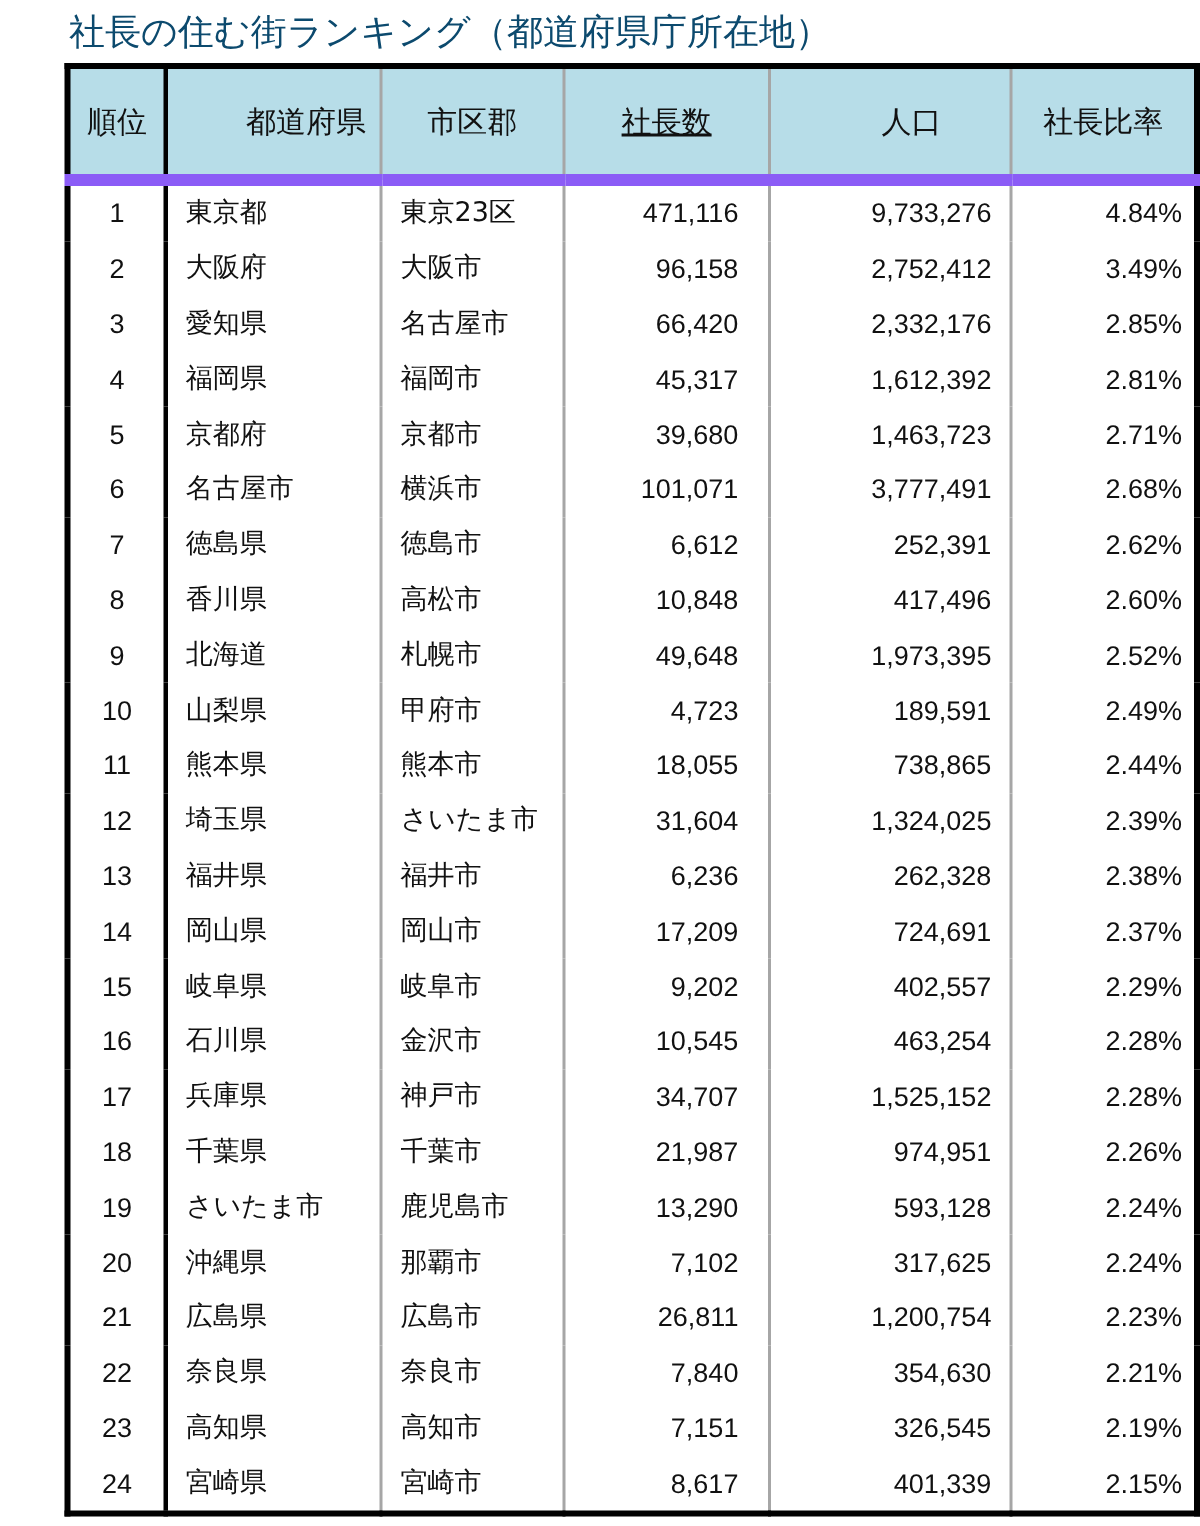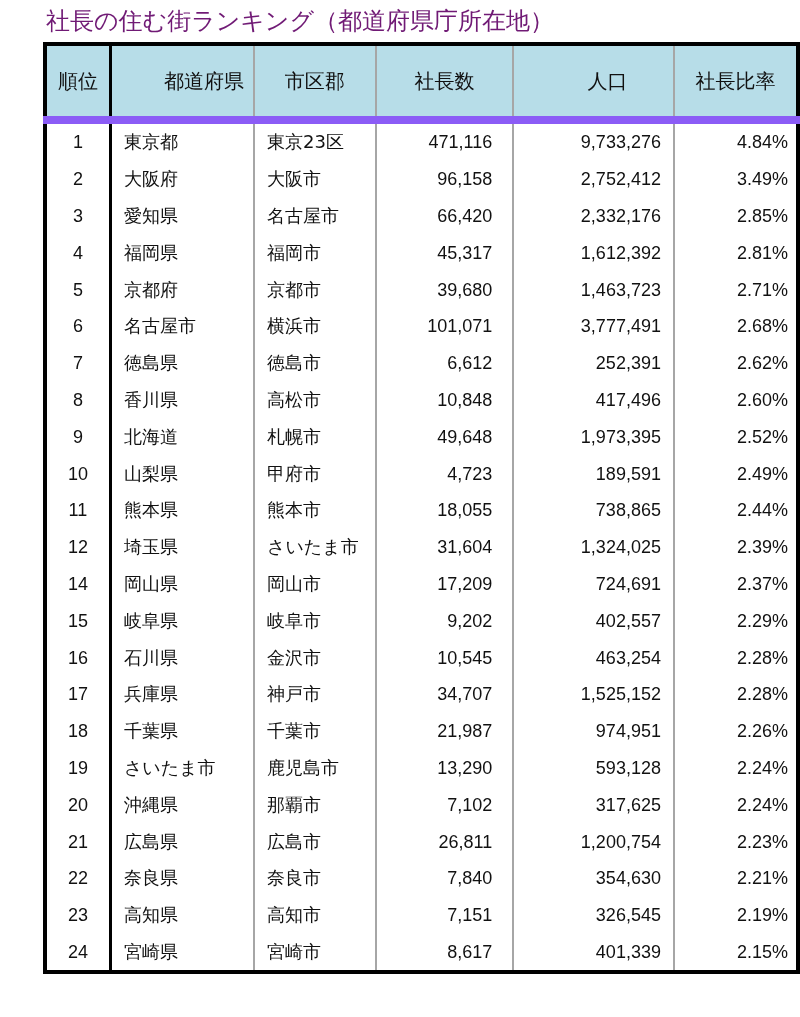--- a/index.html
+++ b/index.html
@@ -1,36 +1,36 @@
 <!DOCTYPE html>
 <html><head>
   <meta charset="utf-8">
   <style>
     html, body { margin: 0; padding: 0; background: #ffffff; }
     body { width: 800px; height: 1017px; position: relative; overflow: hidden;
            font-family: "DejaVu Sans", "Liberation Sans", sans-serif; color: #111; }
     .title { position: absolute; left: 46px; top: 6px; font-size: 24px; line-height: 30px;
-             letter-spacing: 0px; white-space: nowrap; color: #701a75; }
+             letter-spacing: 0px; white-space: nowrap; color: #0c4a6e; }
     table.rank { position: absolute; left: 43px; top: 42px; border-collapse: collapse;
                  border: 4px solid #000; table-layout: fixed; }
     table.rank th, table.rank td { padding: 0; border-left: 2px solid #a6a6a6; }
     table.rank th { background: #b7dde8; height: 70px; font-weight: normal; font-size: 20px;
                     text-align: center; border-bottom: 8px solid #8b5cf6; }
     table.rank td { height: 36.8px; font-size: 18px; line-height: 20px; }
     table.rank .c0 { width: 72px; border-left: none; border-right: 3px solid #000; text-align: center; }
     table.rank th.c0 { border-right: 3px solid #000; }
     table.rank .c1 { width: 117px; border-left: none; text-align: left; padding-left: 43px; }
     table.rank td.c1 { padding-left: 12px; }
     table.rank th.c1 { text-align: center; }
     table.rank .c2 { width: 128px; text-align: left; }
     table.rank td.c2 { padding-left: 12px; }
     table.rank th.c2 { text-align: center; }
     table.rank .c3 { width: 128px; text-align: right; }
     table.rank td.c3 { padding-right: 20px; }
-    table.rank th.c3 { text-align: center; }
+    table.rank th.c3 { text-align: center; text-decoration: underline; }
     table.rank .c4 { width: 128px; text-align: right; padding-left: 28px; }
     table.rank td.c4 { padding-right: 12px; }
     table.rank th.c4 { text-align: center; }
     table.rank .c5 { width: 128px; text-align: right; }
     table.rank td.c5 { padding-right: 8px; }
     table.rank th.c5 { text-align: center; }
     .num { font-family: "Liberation Sans", "DejaVu Sans", sans-serif; font-size: 19px; }
     td.c1, td.c2 { font-size: 19px; }
   </style>
 </head>
@@ -140,20 +140,28 @@
       </tr>
       <tr>
         <td class="c0 num">12</td>
         <td class="c1">埼玉県</td>
         <td class="c2">さいたま市</td>
         <td class="c3 num">31,604</td>
         <td class="c4 num">1,324,025</td>
         <td class="c5 num">2.39%</td>
       </tr>
       <tr>
+        <td class="c0 num">13</td>
+        <td class="c1">福井県</td>
+        <td class="c2">福井市</td>
+        <td class="c3 num">6,236</td>
+        <td class="c4 num">262,328</td>
+        <td class="c5 num">2.38%</td>
+      </tr>
+      <tr>
         <td class="c0 num">14</td>
         <td class="c1">岡山県</td>
         <td class="c2">岡山市</td>
         <td class="c3 num">17,209</td>
         <td class="c4 num">724,691</td>
         <td class="c5 num">2.37%</td>
       </tr>
       <tr>
         <td class="c0 num">15</td>
         <td class="c1">岐阜県</td>

